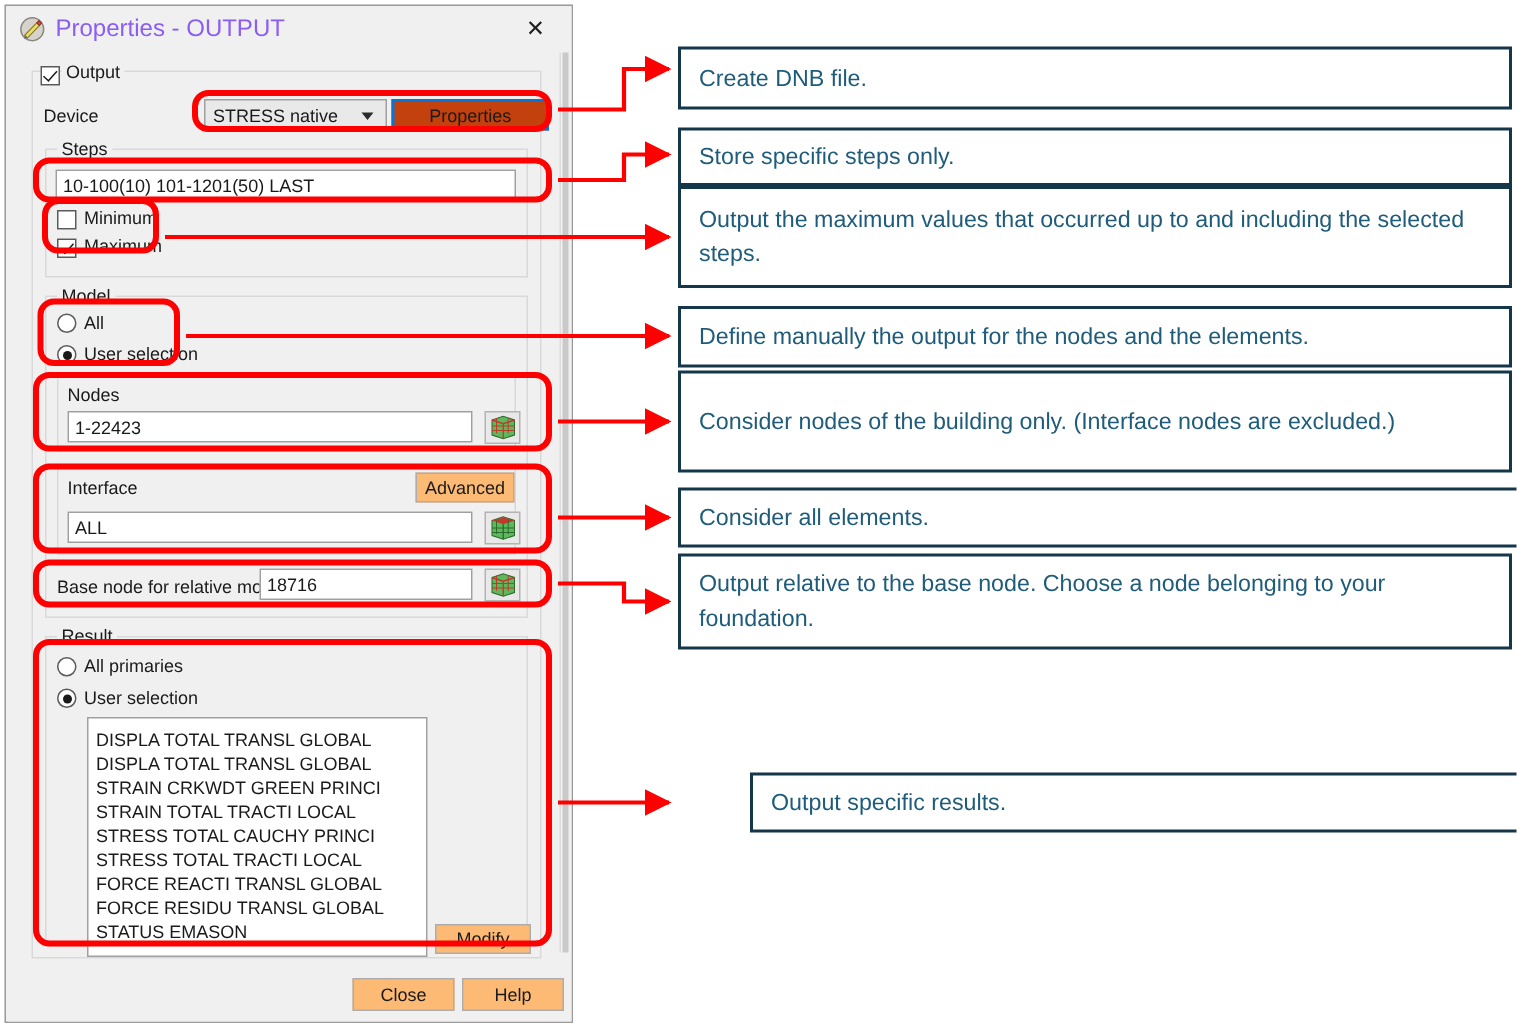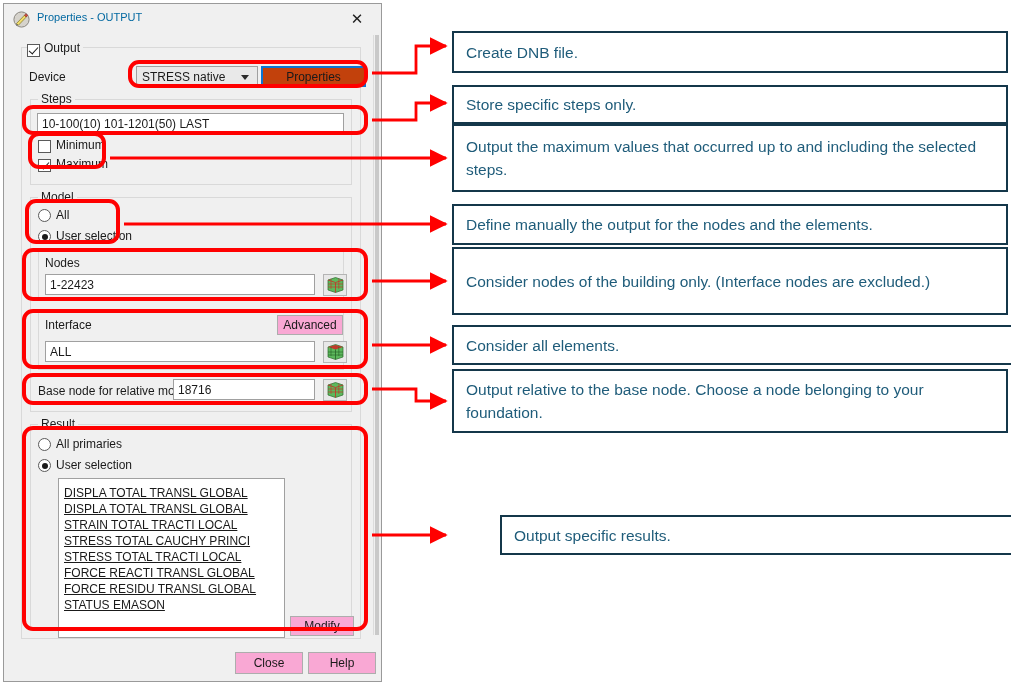--- a/index.html
+++ b/index.html
@@ -35,22 +35,22 @@
     box-sizing: border-box;
   }
   #title-icon {
     position: absolute;
     left: 9px; top: 7px;
     width: 17px; height: 17px;
   }
   #title-text {
     position: absolute;
     left: 33px; top: 7px;
-    font-size: 11px;
-    color: #0369a1;
+    font-size: 16px;
+    color: #8b5cf6;
     white-space: nowrap;
   }
   #close-btn {
     position: absolute;
     right: 4px; top: 4px;
     width: 40px; height: 22px;
     display: flex; align-items: center; justify-content: center;
     font-size: 15px;
     color: #202020;
     cursor: pointer;
@@ -157,21 +157,21 @@
     margin-top: -2px;
     width: 0; height: 0;
     border-left: 4.5px solid transparent;
     border-right: 4.5px solid transparent;
     border-top: 5px solid #2b2b2b;
   }
 
   
   .btn {
     position: absolute;
-    background: #f9a8d4;
+    background: #fdba74;
     border: 1px solid #adadad;
     box-sizing: border-box;
     font-size: 12px;
     color: #1a1a1a;
     display: flex;
     align-items: center;
     justify-content: center;
   }
   .btn.focus {
     border: 2px solid #0a74d4;
@@ -195,21 +195,20 @@
     border: 1px solid #a0a0a0;
     box-sizing: border-box;
     overflow: hidden;
   }
   #resultlist .item {
     font-size: 12px;
     color: #1a1a1a;
     line-height: 16px;
     padding-left: 5px;
     white-space: nowrap;
-    text-decoration: underline;
   }
 
   
   #dlg-scroll {
     position: absolute;
     right: 1px;
     top: 31px;
     width: 6px;
     height: 600px;
     background: #f0f0f0;
@@ -361,20 +360,21 @@
     <div class="rdo" style="left:33px; top:404px;"></div>
     <span class="lbl" style="left:51px; top:403px;">All primaries</span>
 
     <div class="rdo on" style="left:33px; top:425px;"></div>
     <span class="lbl" style="left:51px; top:424px;">User selection</span>
 
     <div id="resultlist" style="left:53px; top:444px; width:227px; height:160px;">
       <div style="padding-top:6px;">
           <div class="item">DISPLA TOTAL TRANSL GLOBAL</div>
           <div class="item">DISPLA TOTAL TRANSL GLOBAL</div>
+          <div class="item">STRAIN CRKWDT GREEN PRINCI</div>
           <div class="item">STRAIN TOTAL TRACTI LOCAL</div>
           <div class="item">STRESS TOTAL CAUCHY PRINCI</div>
           <div class="item">STRESS TOTAL TRACTI LOCAL</div>
           <div class="item">FORCE REACTI TRANSL GLOBAL</div>
           <div class="item">FORCE RESIDU TRANSL GLOBAL</div>
           <div class="item">STATUS EMASON</div>
         </div>
     </div>
 
     <div class="btn" style="left:285px; top:582px; width:64px; height:20px;">

